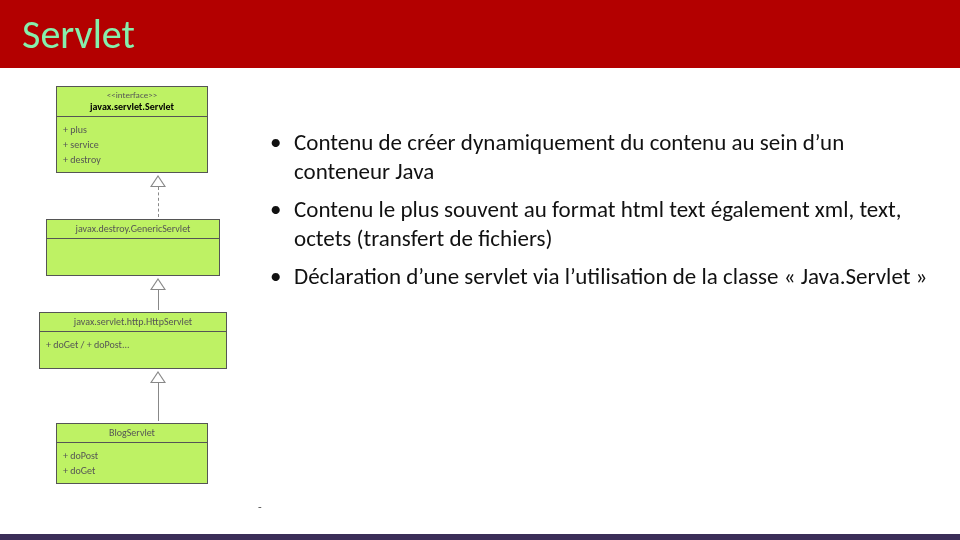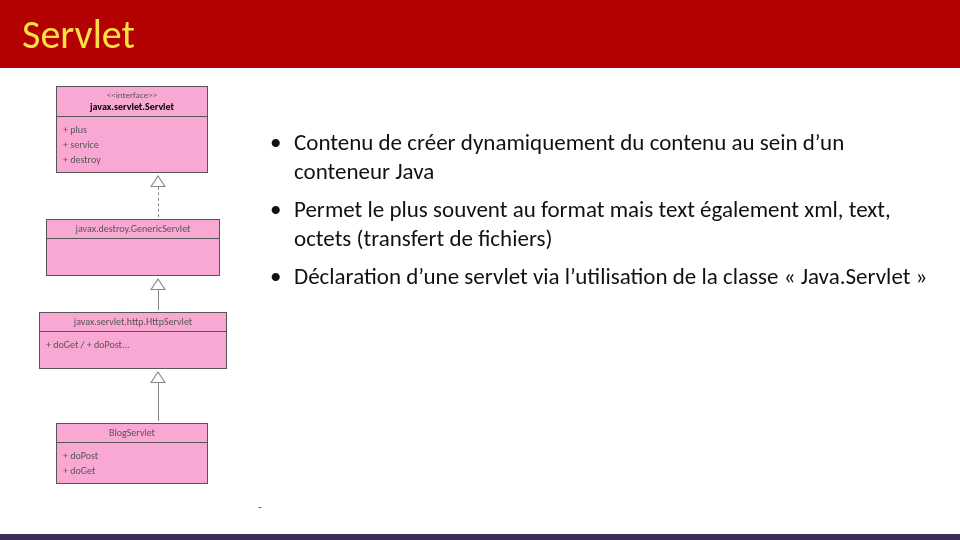--- a/index.html
+++ b/index.html
@@ -1,26 +1,26 @@
 <!DOCTYPE html>
 <html><head>
 <meta charset="utf-8">
 <style>
   html,body{margin:0;padding:0;width:960px;height:540px;font-family:"Segoe UI",Calibri,Arial,sans-serif;color:#111;background:#fff;}
   .title-bar{background:#b30000;height:68px;display:flex;align-items:center;}
-  .title-bar h1{margin:0 0 0 22px;font-weight:400;font-size:40px;color:#fde047;}
+  .title-bar h1{margin:0 0 0 22px;font-weight:400;font-size:40px;color:#86efac;}
   .content{display:flex;flex-direction:row;align-items:flex-start;}
   .uml-col{width:260px;padding:18px 0 0 56px;box-sizing:border-box;}
   .text-col{flex:1;padding:60px 30px 0 10px;}
   .bullets{list-style:none;margin:0;padding:0;font-size:23px;line-height:1.28;}
   .bullets li{position:relative;padding-left:24px;margin-bottom:8px;}
   .bullets li::before{content:"•";position:absolute;left:0;top:0;}
   .bullets b{font-weight:400;}
 
-  .uml-box{border:1px solid #555;background:#f9a8d4;font-size:10px;}
+  .uml-box{border:1px solid #555;background:#bef264;font-size:10px;}
   .uml-head{border-bottom:1px solid #555;text-align:center;padding:3px 4px;line-height:1.2;}
   .uml-head .stereo{color:#555;font-size:9px;}
   .uml-head .name{font-weight:700;color:#000;}
   .uml-body{padding:4px 6px;color:#555;min-height:12px;}
   .uml-body div{margin:2px 0;}
 
   .arrow{display:flex;flex-direction:column;align-items:center;margin:2px 0;}
   .arrow .tri-outline{width:0;height:0;border-left:8px solid transparent;border-right:8px solid transparent;border-bottom:12px solid #888;position:relative;}
   .arrow .tri-outline::after{content:"";position:absolute;left:-6px;top:2px;width:0;height:0;border-left:6px solid transparent;border-right:6px solid transparent;border-bottom:9px solid #fff;}
   .arrow .line-dashed{width:0;height:30px;border-left:1.5px dashed #888;}
@@ -99,21 +99,21 @@
     </div>
 
   </div>
 
   <div class="text-col">
     <ul class="bullets">
       <li>
         <span>Contenu de créer </span><b>dynamiquement</b><span> du contenu au sein d’un conteneur Java</span>
       </li>
       <li>
-        <span>Permet le plus souvent au format </span><b>mais</b><span> text également </span><b>xml, text, octets</b><span> (transfert de fichiers)</span>
+        <span>Contenu le plus souvent au format </span><b>html</b><span> text également </span><b>xml, text, octets</b><span> (transfert de fichiers)</span>
       </li>
       <li>
         <span>Déclaration d’une servlet via l’utilisation de la classe « </span><b>Java.Servlet</b><span> »</span>
       </li>
     </ul>
   </div>
 </div>
 
 <div class="dash">-</div>
 <div class="footer"></div>

